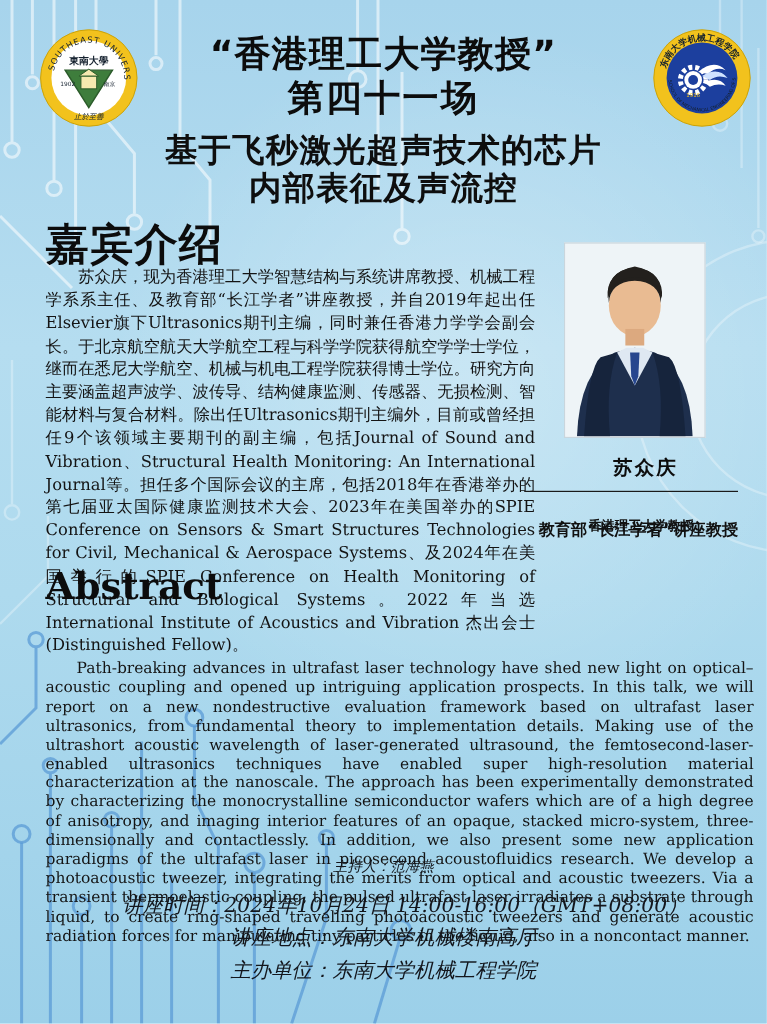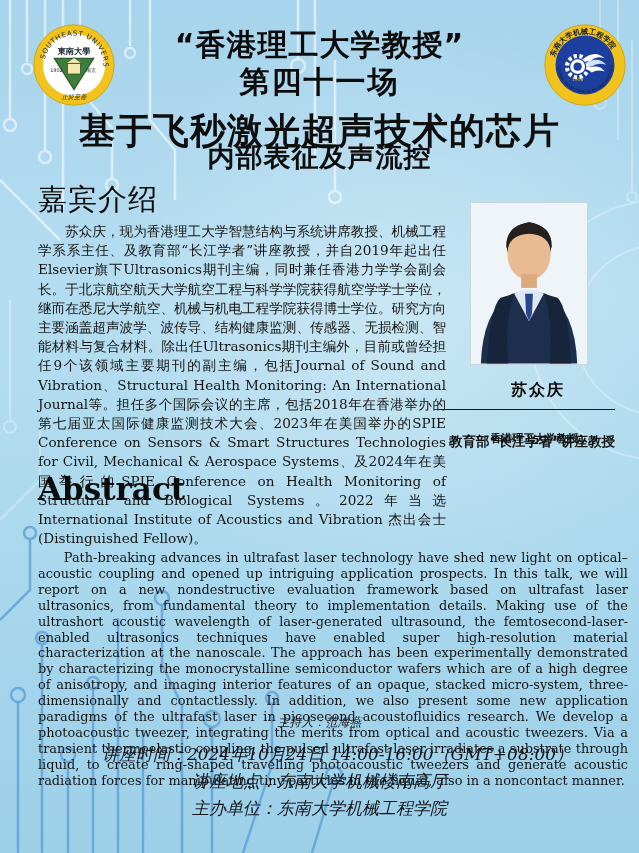--- a/index.html
+++ b/index.html
@@ -26,31 +26,31 @@
   .series-title{
     position:absolute;left:0;right:0;top:25px;
     text-align:center;font-size:30px;font-weight:800;letter-spacing:1px;color:#0c0c0c;
   }
   .session{
     position:absolute;left:0;right:0;top:62px;
     text-align:center;font-size:30px;font-weight:800;letter-spacing:2px;color:#0c0c0c;
   }
   .lect1{
     position:absolute;left:0;right:0;top:107px;
-    text-align:center;font-size:36px;font-weight:800;letter-spacing:1px;color:#0e0e0e;
+    text-align:center;font-size:27px;font-weight:800;letter-spacing:1px;color:#0e0e0e;
   }
   .lect2{
     position:absolute;left:0;right:0;top:139px;
     text-align:center;font-size:27px;font-weight:700;letter-spacing:1px;color:#0e0e0e;
   }
 
   
   .guest-heading{
     position:absolute;left:38px;top:180px;
-    font-size:29px;font-weight:400;letter-spacing:1px;color:#0c0c0c;
+    font-size:36px;font-weight:700;letter-spacing:1px;color:#0c0c0c;
   }
   .bio{
     position:absolute;left:38px;top:222px;width:408px;
     font-family:"DejaVu Serif",serif;
     font-size:13.6px;line-height:19.2px;
     text-align:justify;text-indent:2em;color:#141414;
   }
   .photo-card{
     position:absolute;left:470px;top:202px;width:118px;height:163px;
     background:#f2f6f8;border:1px solid #c9d6dd;box-sizing:border-box;overflow:hidden;

